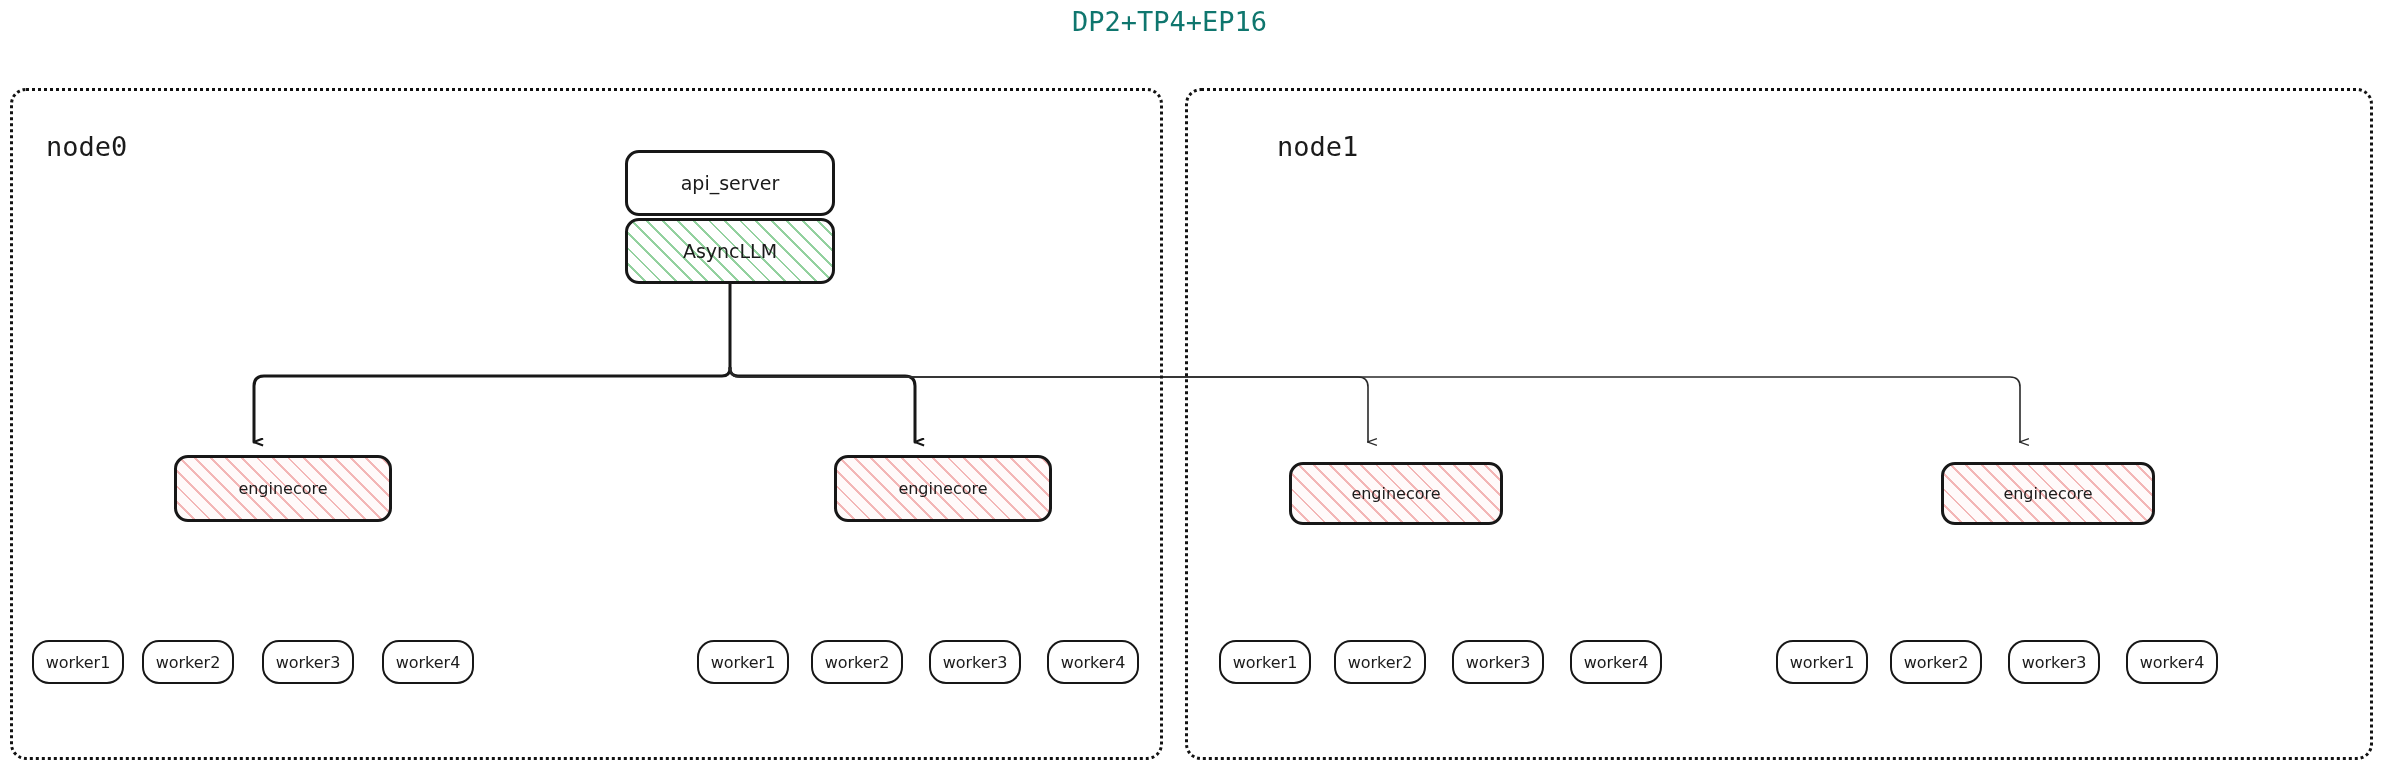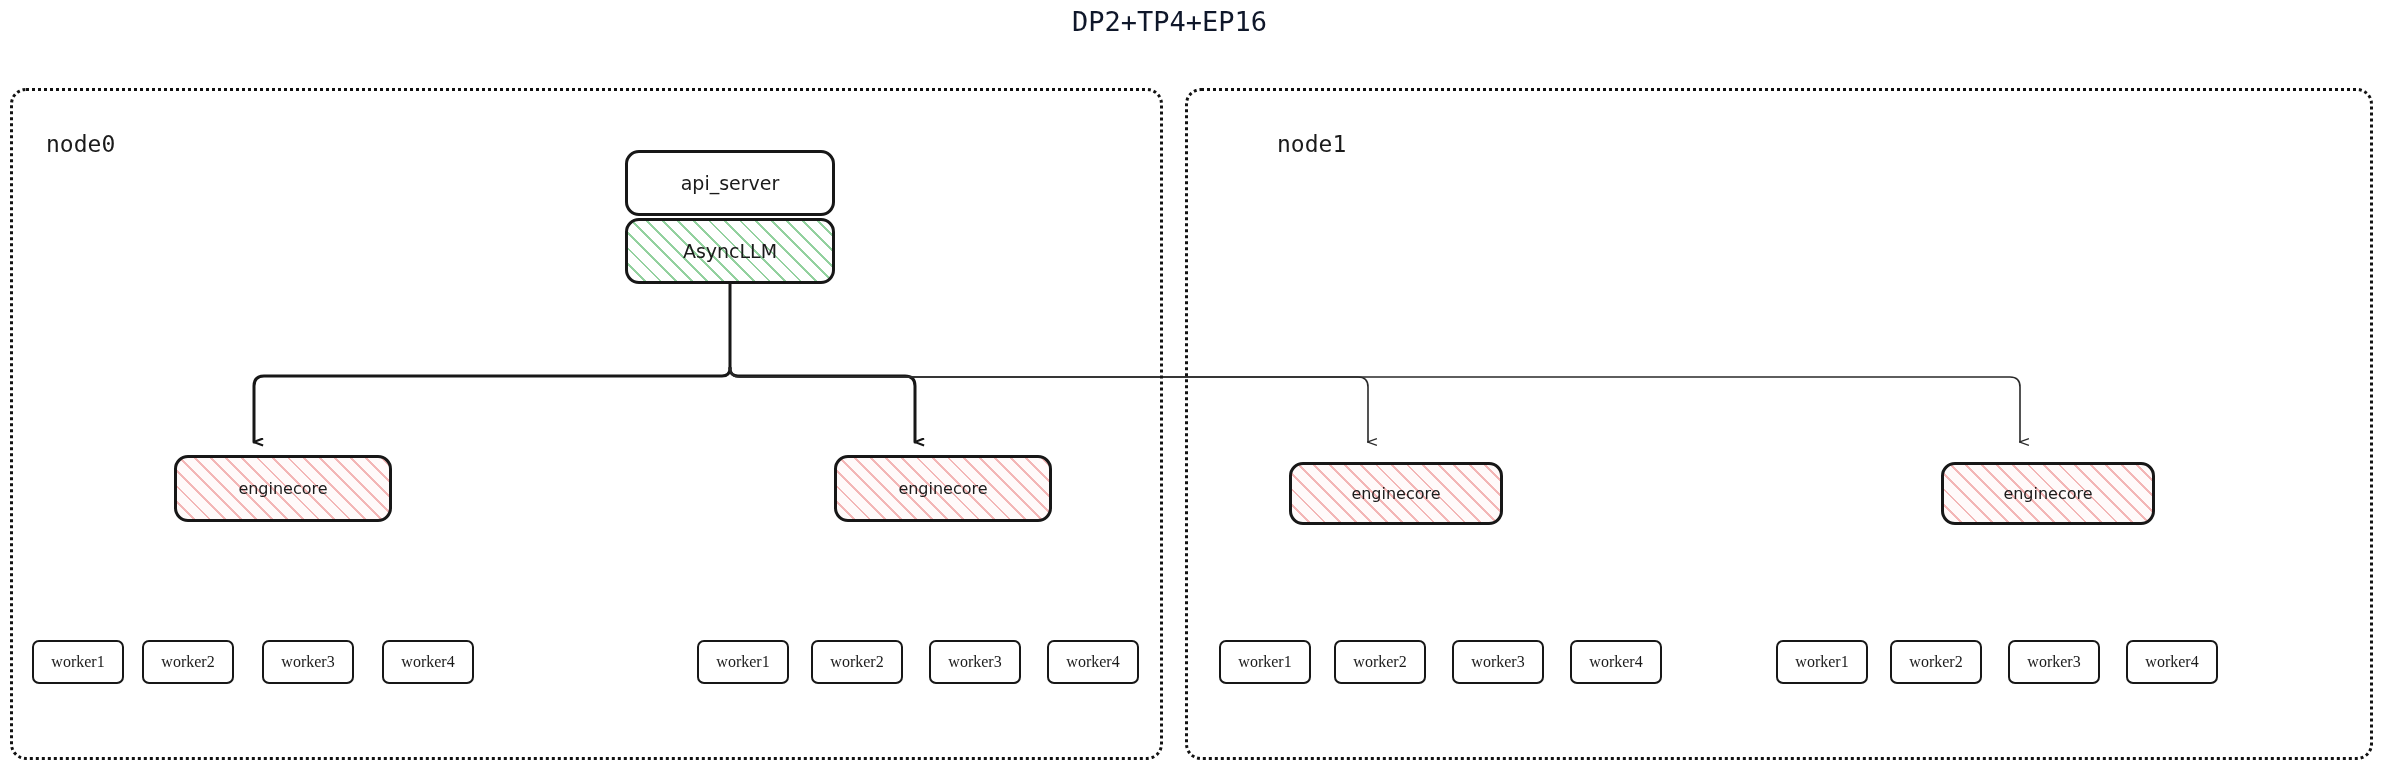--- a/index.html
+++ b/index.html
@@ -28,37 +28,37 @@
 
   
   .diagram-title {
     position: absolute;
     left: 0;
     top: 6px;
     width: 2339px;
     text-align: center;
     font-family: "DejaVu Sans Mono", monospace;
     font-size: 27px;
-    color: #0f172a;
+    color: #0f766e;
     letter-spacing: 0px;
     white-space: nowrap;
   }
 
   
   .node-box {
     position: absolute;
     border: 3px dotted #121212;
     border-radius: 16px;
     background: transparent;
     box-sizing: border-box;
   }
   .node-label {
     position: absolute;
     font-family: "DejaVu Sans Mono", monospace;
-    font-size: 23px;
+    font-size: 27px;
     color: #1b1b1b;
     white-space: nowrap;
   }
 
   
   .nbox {
     position: absolute;
     box-sizing: border-box;
     border: 3px solid #171717;
     border-radius: 14px;
@@ -101,22 +101,21 @@
     );
   }
 
   .lbl-api     { font-size: 19px; }
   .lbl-async   { font-size: 19px; }
   .lbl-engine  { font-size: 16px; margin-left: 28px; }
   .lbl-worker  { font-size: 16px; }
 
   .worker {
     border-width: 2px;
-    border-radius: 7px;
-    font-family: Liberation Serif, serif;
+    border-radius: 17px;
   }
 </style>
 </head>
 <body>
 
 <div id="canvas">
 
   <div class="diagram-title">DP2+TP4+EP16</div>
 
   <svg id="edge-layer" viewBox="0 0 2383 773" xmlns="http://www.w3.org/2000/svg">

